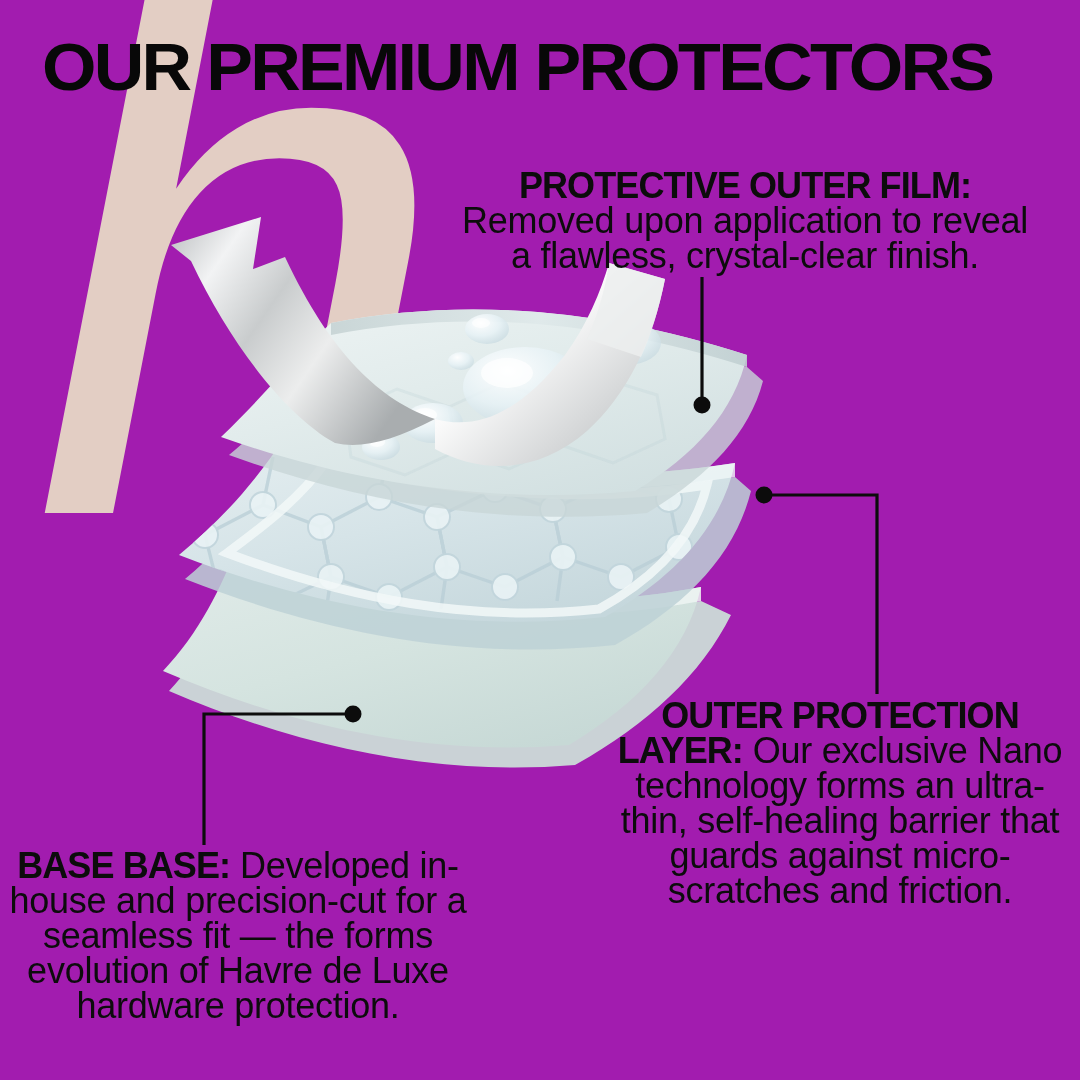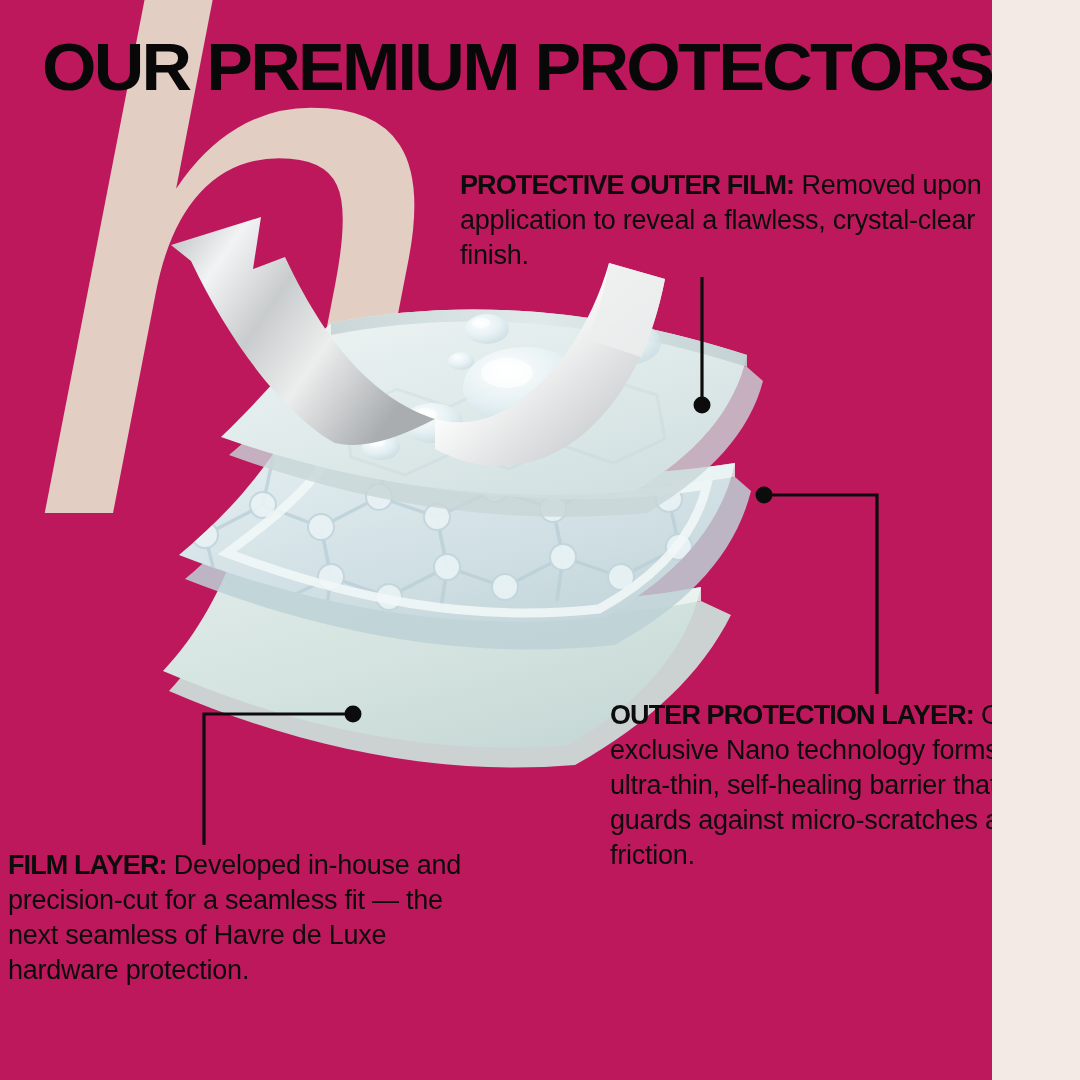--- a/index.html
+++ b/index.html
@@ -8,23 +8,23 @@
   }
   body {
     width: 1080px;
     height: 1080px;
     background: #f4eae5;
     font-family: "Liberation Sans", sans-serif;
     overflow: hidden;
   }
   #poster {
     position: relative;
-    width: 992px;
+    width: 1080px;
     height: 1080px;
-    background: #be185d;
+    background: #a21caf;
     overflow: hidden;
   }
 
   
   .watermark {
     position: absolute;
     left: 8px;
     top: -130px;
     font-family: "DejaVu Serif", serif;
     font-style: italic;
@@ -62,23 +62,23 @@
     white-space: nowrap;
     transform: scaleX(1.045);
     transform-origin: left center;
   }
 
   
   .callout {
     position: absolute;
     z-index: 5;
     color: #0c0c0c;
-    font-size: 27px;
+    font-size: 36px;
     line-height: 35px;
-    text-align: left;
+    text-align: center;
     letter-spacing: -0.25px;
   }
   .callout .lead {
     font-weight: 700;
     letter-spacing: -0.9px;
   }
   #callout-outer-film { left: 460px; top: 168px; width: 570px; }
   #callout-core-layer { left: 610px; top: 698px; width: 460px; }
   #callout-base-layer { left: 8px;  top: 848px; width: 460px; }
 
@@ -269,16 +269,16 @@
 
   <div class="callout" id="callout-outer-film">
     <span class="lead">PROTECTIVE OUTER FILM:</span><span> Removed upon application to reveal a flawless, crystal-clear finish.</span>
   </div>
 
   <div class="callout" id="callout-core-layer">
     <span class="lead">OUTER PROTECTION LAYER:</span><span> Our exclusive Nano technology forms an ultra-thin, self-healing barrier that guards against micro-scratches and friction.</span>
   </div>
 
   <div class="callout" id="callout-base-layer">
-    <span class="lead">FILM LAYER:</span><span> Developed in-house and precision-cut for a seamless fit — the next seamless of Havre de Luxe hardware protection.</span>
+    <span class="lead">BASE BASE:</span><span> Developed in-house and precision-cut for a seamless fit — the forms evolution of Havre de Luxe hardware protection.</span>
   </div>
 
 </div>
 
 </body></html>

